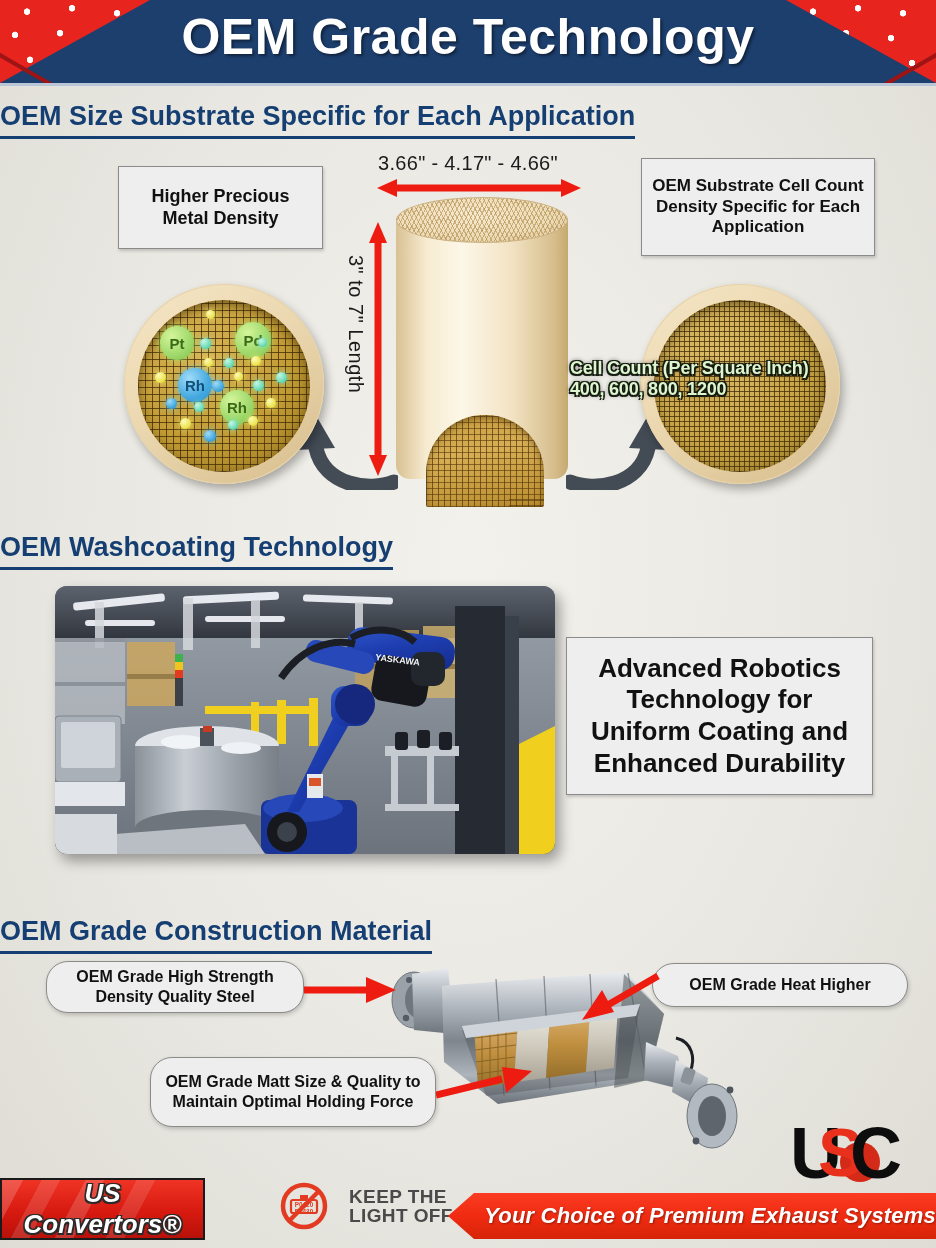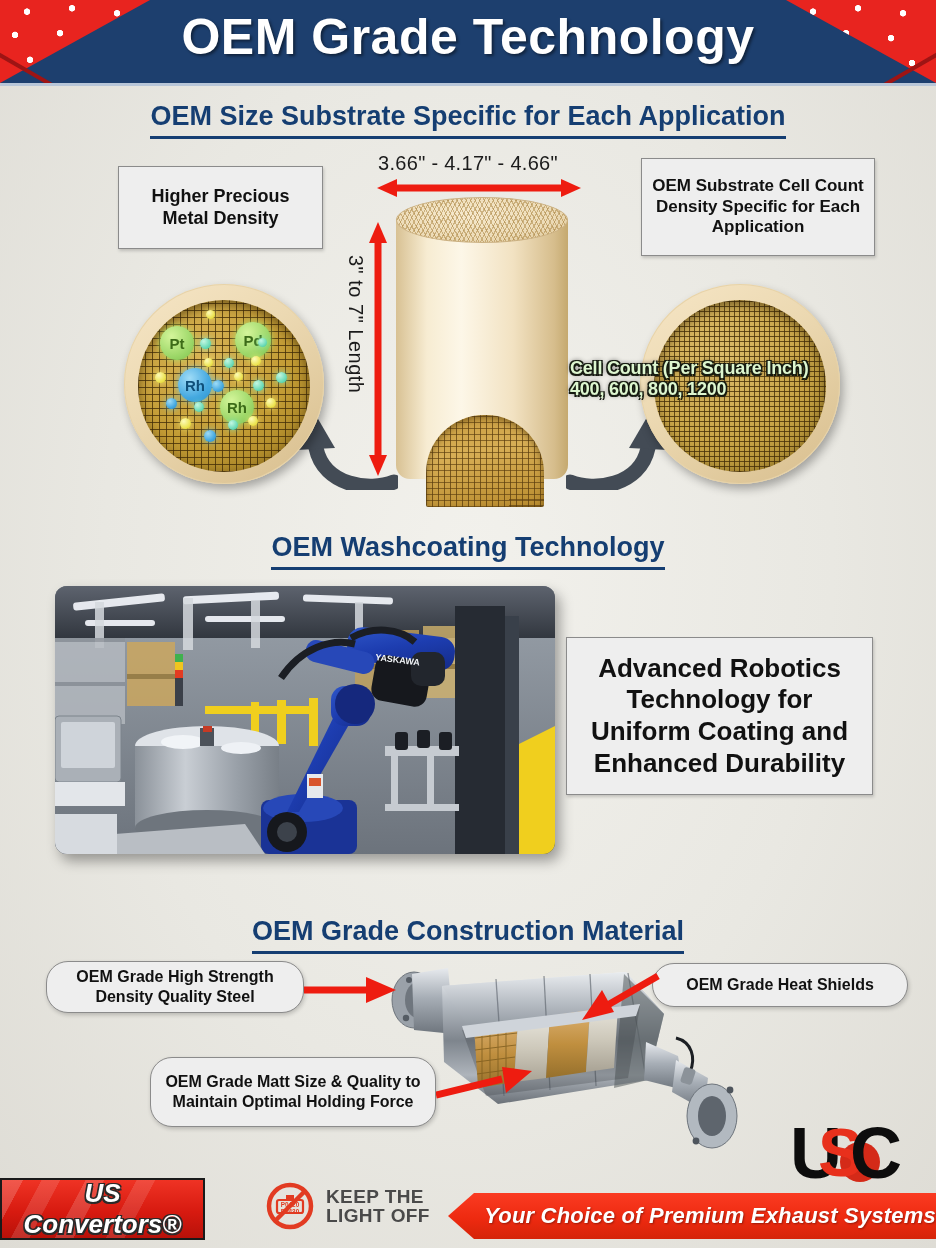--- a/index.html
+++ b/index.html
@@ -42,21 +42,21 @@
   }
   .corner-l .corner-fill { left: 0; clip-path: polygon(0 0, 100% 0, 0 100%); }
   .corner-r .corner-fill { right: 0; clip-path: polygon(100% 0, 100% 100%, 0 0); }
   .corner-stripe { position: absolute; width: 230px; height: 4px; background: #9e1414; top: 30px; }
   .corner-l .corner-stripe { left: -40px; transform: rotate(30deg); transform-origin: left center; }
   .corner-r .corner-stripe { right: -40px; transform: rotate(-30deg); transform-origin: right center; }
   .header-underline { position: absolute; top: 83px; left: 0; width: 936px; height: 3px; background: #b8c6d8; }
 
   
   .sec-head {
-    position: absolute; width: 936px; text-align: center;
+    position: absolute; width: 936px; text-align: left;
     color: #153e72; font-weight: bold; font-size: 27px;
   }
   .sec-head .u {
     display: inline-block; padding-bottom: 4px; border-bottom: 3px solid #153e72;
   }
 
   
   .callout {
     position: absolute; background: #eeeeee; border: 1px solid #8b8b8b;
     color: #111; font-weight: bold; text-align: center;
@@ -169,22 +169,22 @@
                       rgba(255,255,255,.12) 58.2% 66%, transparent 66.2% 100%),
       linear-gradient(180deg, #ef3324 0%, #d71a10 55%, #b81109 100%);
     display: flex; align-items: center; margin-top: 32px;
   }
   .usc-red-text {
     width: 248px; text-align: center; color: #fff; font-size: 26px;
     font-weight: bold; font-style: italic;
     text-shadow: -1.5px -1.5px 0 #2a2a2a, 1.5px -1.5px 0 #2a2a2a,
                  -1.5px 1.5px 0 #2a2a2a, 1.5px 1.5px 0 #2a2a2a;
   }
-  .keep-light { position: absolute; left: 266px; bottom: 18px; display: flex;
-                align-items: center; gap: 12px; }
+  .keep-light { position: absolute; left: 280px; bottom: 18px; display: flex;
+                align-items: center; gap: 21px; }
   .no-sign { position: relative; width: 48px; height: 48px; }
   .keep-text { color: #4a4a4a; font-size: 19px; font-weight: bold; line-height: 1.0;
                letter-spacing: .4px; }
   .tagline {
     position: absolute; right: 0; bottom: 9px; width: 488px; height: 46px;
     background: linear-gradient(180deg, #fa3b22 0%, #ee2a10 55%, #d52409 100%);
     clip-path: polygon(26px 0, 100% 0, 100% 100%, 26px 100%, 0 50%);
     display: flex; align-items: center; justify-content: flex-end;
   }
   .tagline-text {
@@ -529,21 +529,21 @@
 
   <div class="pill" style="left:46px; top:961px; width:258px; height:52px; font-size:16px; padding:0 10px;">
     <span>OEM Grade High Strength Density Quality Steel</span>
   </div>
   <svg style="position:absolute; left:304px; top:976px;" width="92" height="28" viewBox="0 0 92 28">
     <line x1="0" y1="14" x2="64" y2="14" stroke="#ee1c10" stroke-width="7"></line>
     <polygon points="92,14 62,1 62,27" fill="#ee1c10"></polygon>
   </svg>
 
   <div class="pill" style="left:652px; top:963px; width:256px; height:44px; font-size:16px; padding:0 10px;">
-    <span>OEM Grade Heat Shields</span>
+    <span>OEM Grade Heat Higher</span>
   </div>
   <svg style="position:absolute; left:582px; top:972px;" width="78" height="48" viewBox="0 0 78 48">
     <line x1="76" y1="4" x2="24" y2="34" stroke="#ee1c10" stroke-width="7"></line>
     <polygon points="0,48 32,40 20,18" fill="#ee1c10"></polygon>
   </svg>
 
   <div class="pill" style="left:150px; top:1057px; width:286px; height:70px; font-size:16px; padding:0 12px;">
     <span>OEM Grade Matt Size &amp; Quality to Maintain Optimal Holding Force</span>
   </div>
   <svg style="position:absolute; left:436px; top:1065px;" width="96" height="36" viewBox="0 0 96 36">

